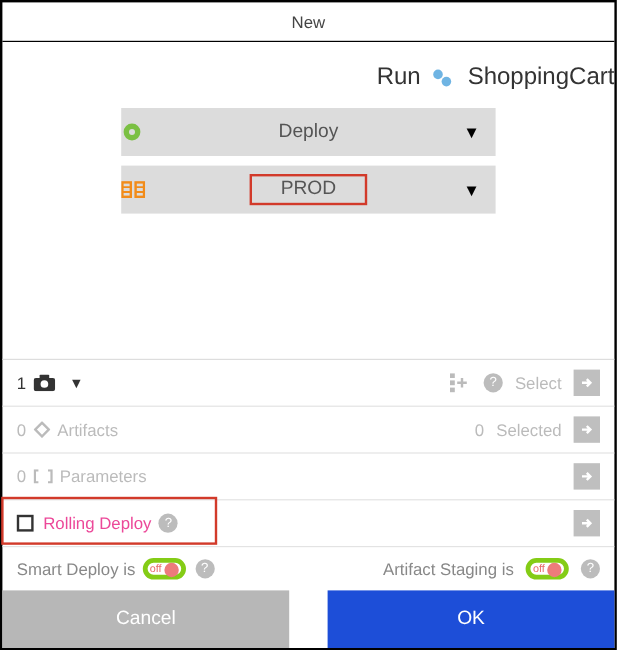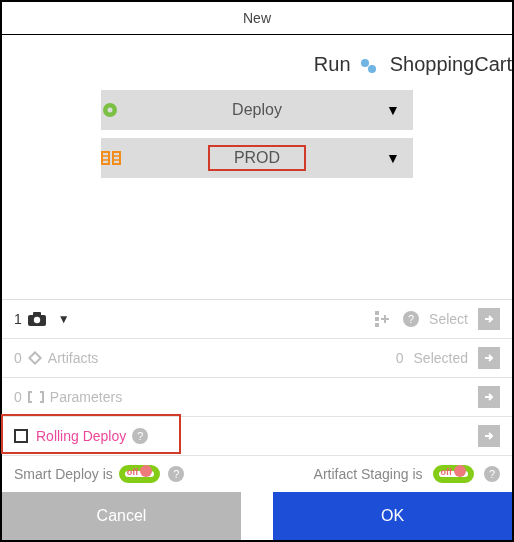--- a/index.html
+++ b/index.html
@@ -109,30 +109,29 @@
     border-radius: 50%;
     background: #bcbcbc;
     color: #fff;
     font-size: 11px;
     display: inline-flex;
     align-items: center;
     justify-content: center;
   }
   .toggle {
     display: inline-flex;
-    align-items: flex-end;
+    align-items: flex-start;
     height: 18px;
-    border: 6px solid #84cc16;
+    border: 4px solid #84cc16;
     border-radius: 9px;
     background: #fff;
     padding: 0 2px;
     font-size: 9px;
     color: #e86a6a;
     gap: 2px;
-    font-weight: bold;
   }
   .toggle .knob {
     width: 12px;
     height: 12px;
     border-radius: 50%;
     background: #ed7b7b;
   }
   .rolling-highlight {
     position: absolute;
     border: 2px solid #d23a2a;

